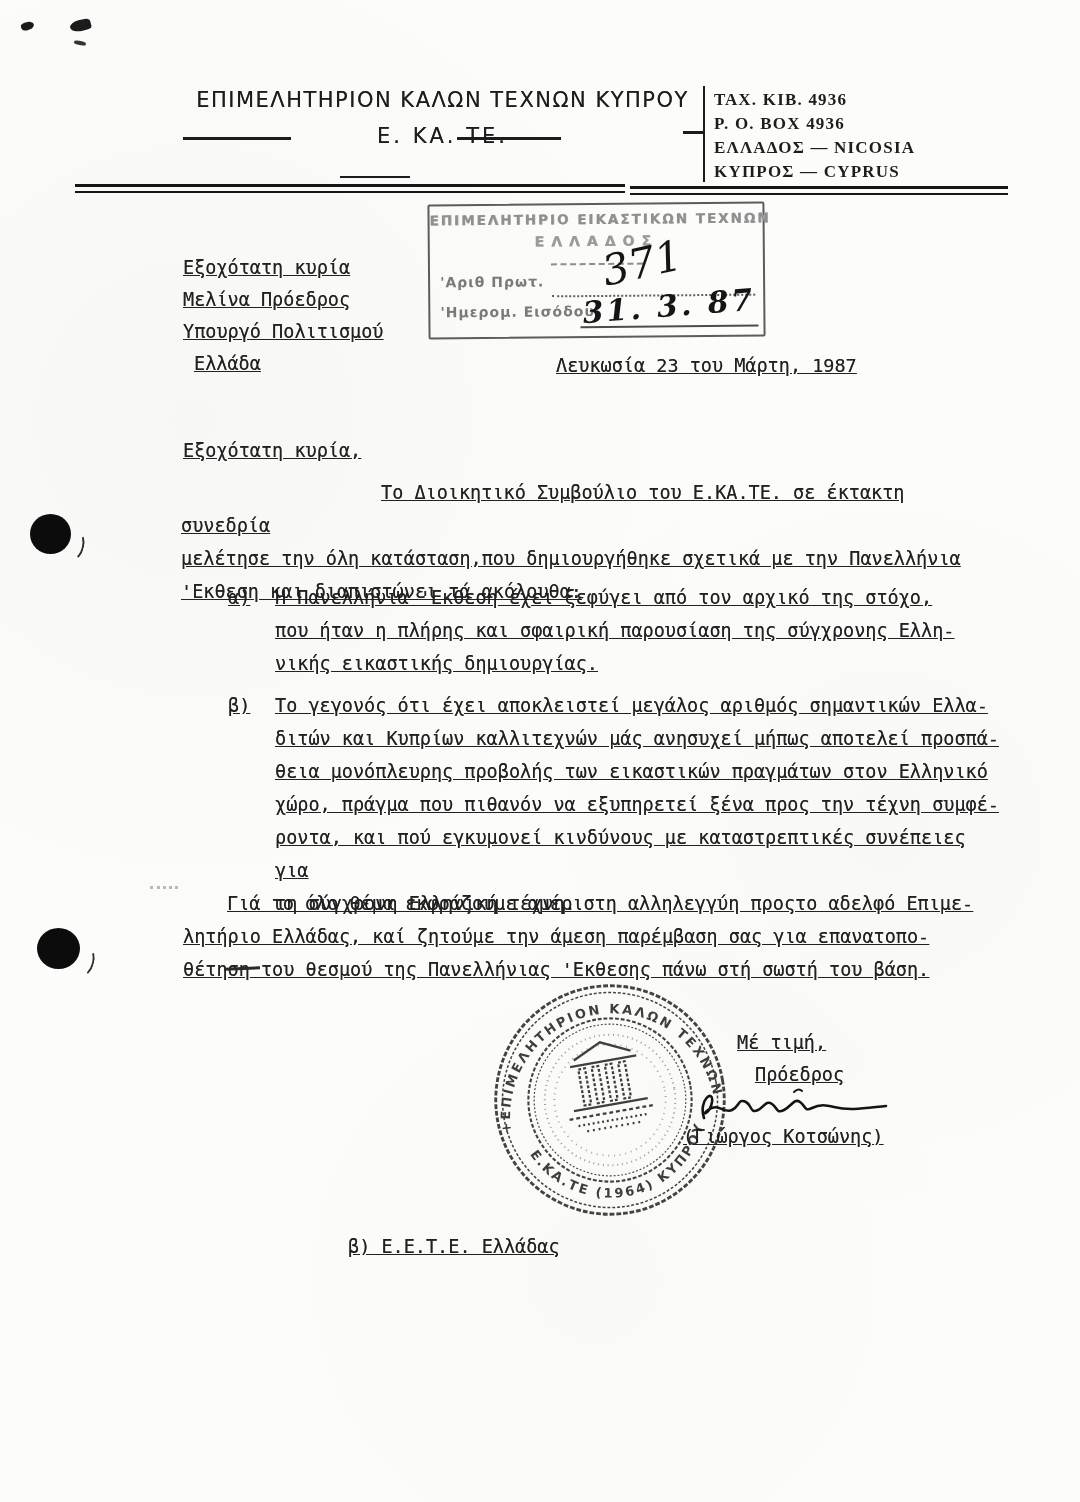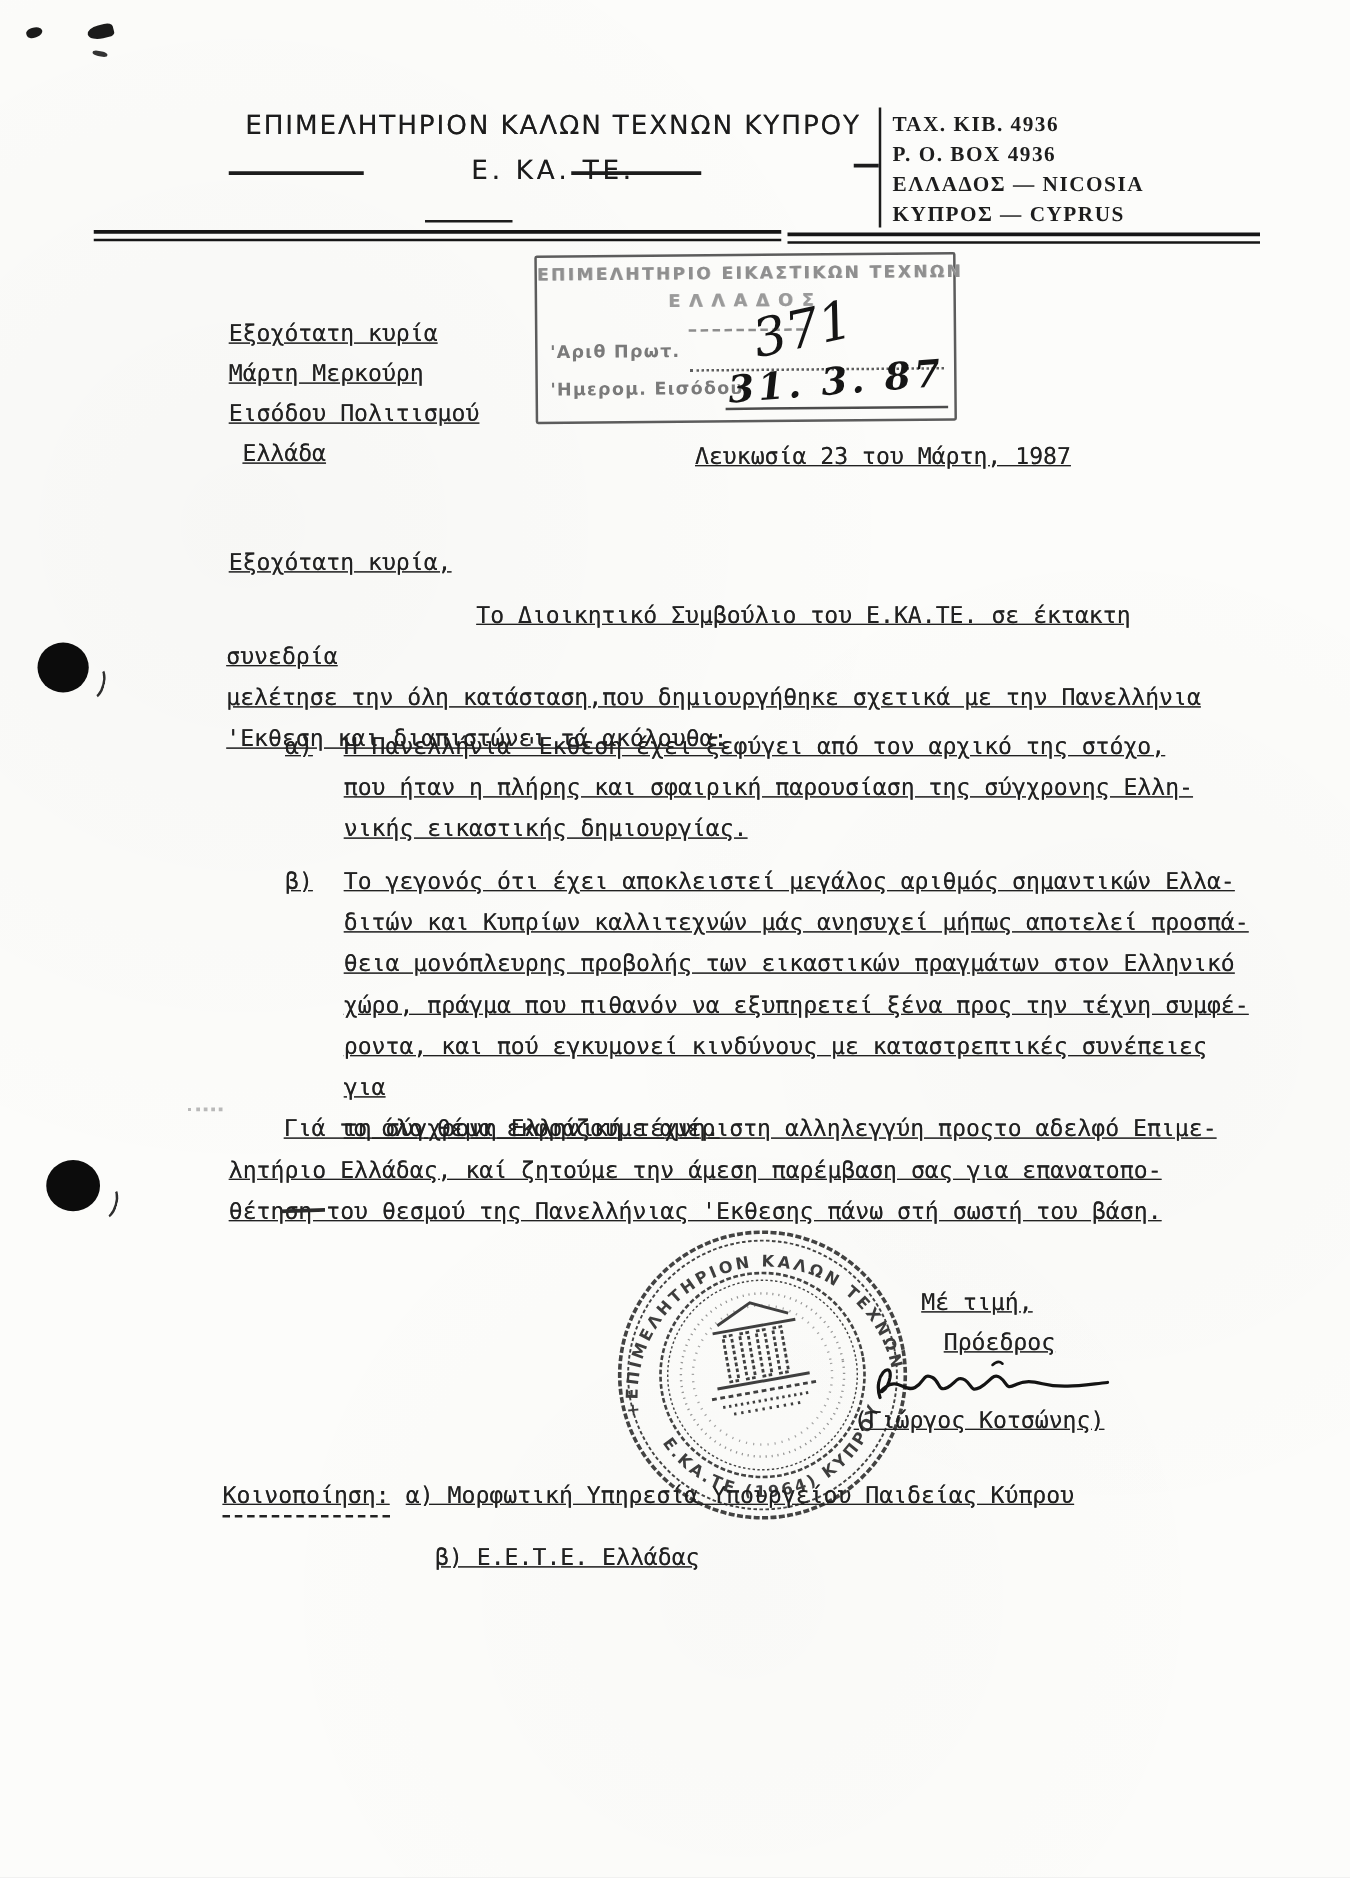--- a/index.html
+++ b/index.html
@@ -99,22 +99,22 @@
     <div class="abs" style="left:121px;top:58px;width:92px;height:0;border-top:2px dashed #8d8d8d;"></div>
     <div class="abs stamp-label" style="left:10px;top:68px;">'Αριθ  Πρωτ.</div>
     <div class="abs" style="left:122px;top:90px;width:203px;height:0;border-top:2px dotted #5e5e5e;"></div>
     <div class="abs handwr" style="left:172px;top:34px;font-size:42px;transform:rotate(-12deg);">371</div>
     <div class="abs stamp-label" style="left:10px;top:98px;">'Ημερομ. Εισόδου</div>
     <div class="abs" style="left:150px;top:121px;width:178px;height:0;border-top:2px solid #4c4c4c;"></div>
     <div class="abs handwr" style="left:152px;top:84px;font-size:30px;font-weight:bold;transform:rotate(-4deg);letter-spacing:3px;">31. 3. 87</div>
   </div>
 
   <div class="abs mono" style="left:183px;top:252px;line-height:31px;">Εξοχότατη κυρία</div>
-  <div class="abs mono" style="left:183px;top:284px;line-height:31px;">Μάρτη Μερκούρη</div>
-  <div class="abs mono" style="left:183px;top:316px;line-height:31px;">Εισόδου Πολιτισμού</div>
+  <div class="abs mono" style="left:183px;top:284px;line-height:31px;">Μελίνα Πρόεδρος</div>
+  <div class="abs mono" style="left:183px;top:316px;line-height:31px;">Υπουργό Πολιτισμού</div>
   <div class="abs mono" style="left:183px;top:348px;line-height:31px;margin-left:11px;">Ελλάδα</div>
 
   <div class="abs mono" style="left:556px;top:349px;">Λευκωσία 23 του Μάρτη, 1987</div>
 
   <div class="abs mono" style="left:183px;top:434px;">Εξοχότατη κυρία,</div>
 
   <div class="abs mono" style="left:181px;top:476px;width:800px;text-indent:200px;">Το Διοικητικό Συμβούλιο του Ε.ΚΑ.ΤΕ. σε έκτακτη συνεδρία
 μελέτησε την όλη κατάσταση,που δημιουργήθηκε σχετικά με την Πανελλήνια
 'Εκθεση και διαπιστώνει τά ακόλουθα:</div>
 
@@ -170,24 +170,20 @@
   </svg>
 
   <div class="abs mono" style="left:737px;top:1026px;">Μέ τιμή,</div>
   <div class="abs mono" style="left:755px;top:1058px;">Πρόεδρος</div>
   <svg class="abs" style="left:698px;top:1078px;" width="200" height="56" viewBox="0 0 200 56">
     <path d="M6,40 C0,22 16,10 14,24 C12,36 2,38 10,32 C20,24 26,36 34,32 C42,28 40,20 48,24 C54,27 52,36 60,32 C66,29 68,22 74,26 C80,30 78,36 86,32 C94,28 96,20 102,24 C108,28 106,34 114,30 C122,26 128,27 136,29 C152,33 168,30 188,28" fill="none" stroke="#141414" stroke-width="2.6" stroke-linecap="round"></path>
     <path d="M96,14 C99,11 102,11 104,13" fill="none" stroke="#141414" stroke-width="2" stroke-linecap="round"></path>
   </svg>
   <div class="abs mono" style="left:683px;top:1120px;z-index:2;">(Γιώργος Κοτσώνης)</div>
 
-  <div class="abs" style="left:178px;top:1186px;z-index:2;display:flex;align-items:flex-start;">
-    <span class="mono cc-label" style="line-height:22px;">Κοινοποίηση:</span>
-    <span class="mono" style="margin-left:13px;line-height:22px;">α) Μορφωτική Υπηρεσία Υπουργείου Παιδείας Κύπρου</span>
-  </div>
   <div class="abs mono" style="left:316px;top:1230px;z-index:2;margin-left:32px;">β) Ε.Ε.Τ.Ε. Ελλάδας</div>
 
   <div class="abs punch" style="left:30px;top:514px;width:41px;height:40px;"></div>
   <div class="abs tail" style="left:68px;top:532px;transform:rotate(14deg);"></div>
   <div class="abs punch" style="left:37px;top:928px;width:43px;height:41px;"></div>
   <div class="abs tail" style="left:78px;top:948px;transform:rotate(16deg);"></div>
 
 </div>
 
 </body></html>

